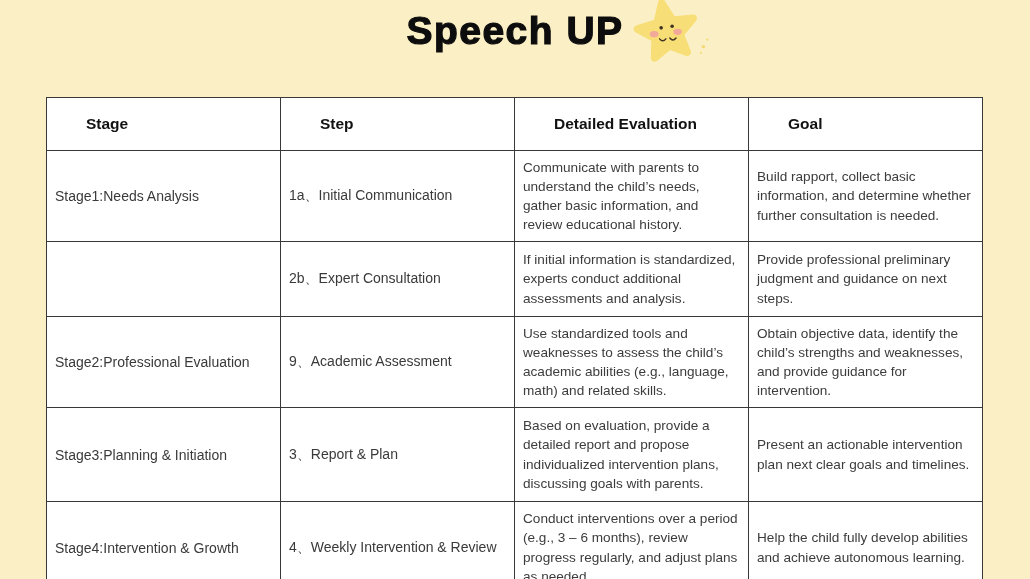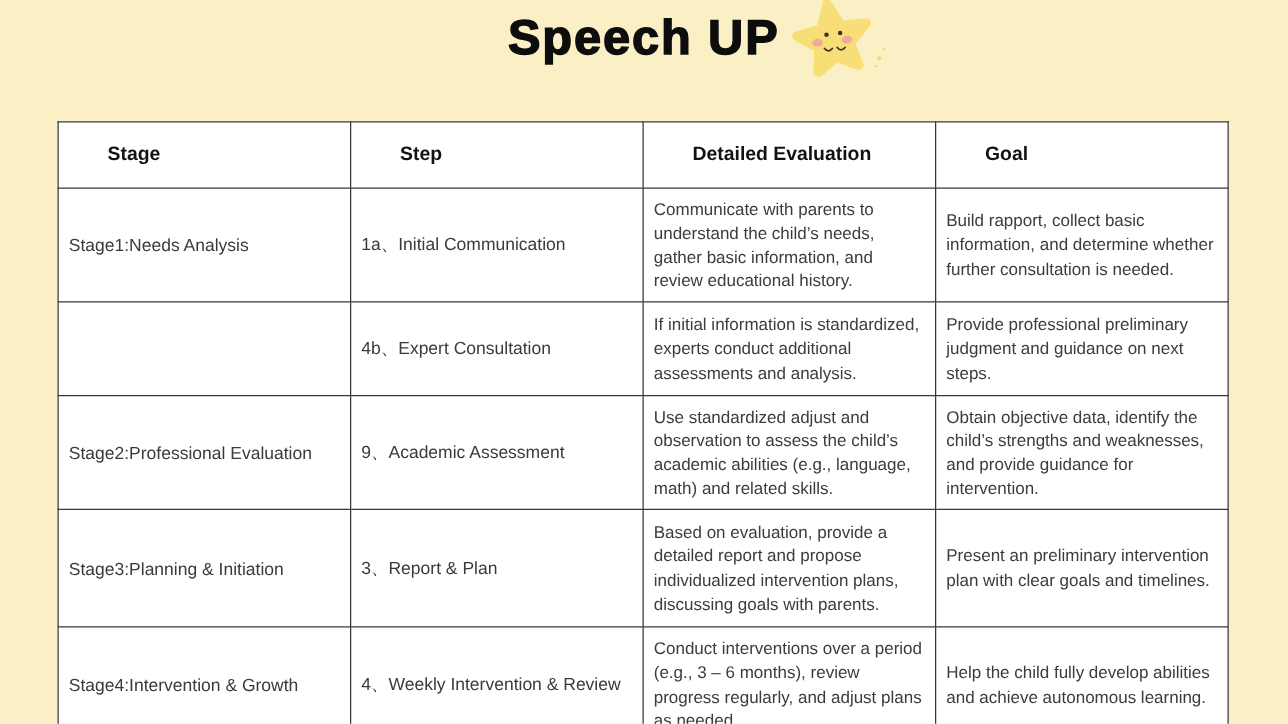--- a/index.html
+++ b/index.html
@@ -111,35 +111,35 @@
   </thead>
   <tbody>
     <tr class="r-1">
       <td class="cell-stage">Stage1:Needs Analysis</td>
       <td class="cell-step">1a、Initial Communication</td>
       <td class="cell-desc">Communicate with parents to understand the child’s needs, gather basic information, and review educational history.</td>
       <td class="cell-goal">Build rapport, collect basic information, and determine whether further consultation is needed.</td>
     </tr>
     <tr class="r-2">
       <td class="cell-stage"></td>
-      <td class="cell-step">4b、Expert Consultation</td>
+      <td class="cell-step">2b、Expert Consultation</td>
       <td class="cell-desc">If initial information is standardized, experts conduct additional assessments and analysis.</td>
       <td class="cell-goal">Provide professional preliminary judgment and guidance on next steps.</td>
     </tr>
     <tr class="r-3">
       <td class="cell-stage">Stage2:Professional Evaluation</td>
       <td class="cell-step">9、Academic Assessment</td>
-      <td class="cell-desc">Use standardized adjust and observation to assess the child’s academic abilities (e.g., language, math) and related skills.</td>
+      <td class="cell-desc">Use standardized tools and weaknesses to assess the child’s academic abilities (e.g., language, math) and related skills.</td>
       <td class="cell-goal">Obtain objective data, identify the child’s strengths and weaknesses, and provide guidance for intervention.</td>
     </tr>
     <tr class="r-4">
       <td class="cell-stage">Stage3:Planning &amp; Initiation</td>
       <td class="cell-step">3、Report &amp; Plan</td>
       <td class="cell-desc">Based on evaluation, provide a detailed report and propose individualized intervention plans, discussing goals with parents.</td>
-      <td class="cell-goal">Present an preliminary intervention plan with clear goals and timelines.</td>
+      <td class="cell-goal">Present an actionable intervention plan next clear goals and timelines.</td>
     </tr>
     <tr class="r-5">
       <td class="cell-stage">Stage4:Intervention &amp; Growth</td>
       <td class="cell-step">4、Weekly Intervention &amp; Review</td>
       <td class="cell-desc">Conduct interventions over a period (e.g., 3 – 6 months), review progress regularly, and adjust plans as needed.</td>
       <td class="cell-goal">Help the child fully develop abilities and achieve autonomous learning.</td>
     </tr>
   </tbody>
 </table>
 

